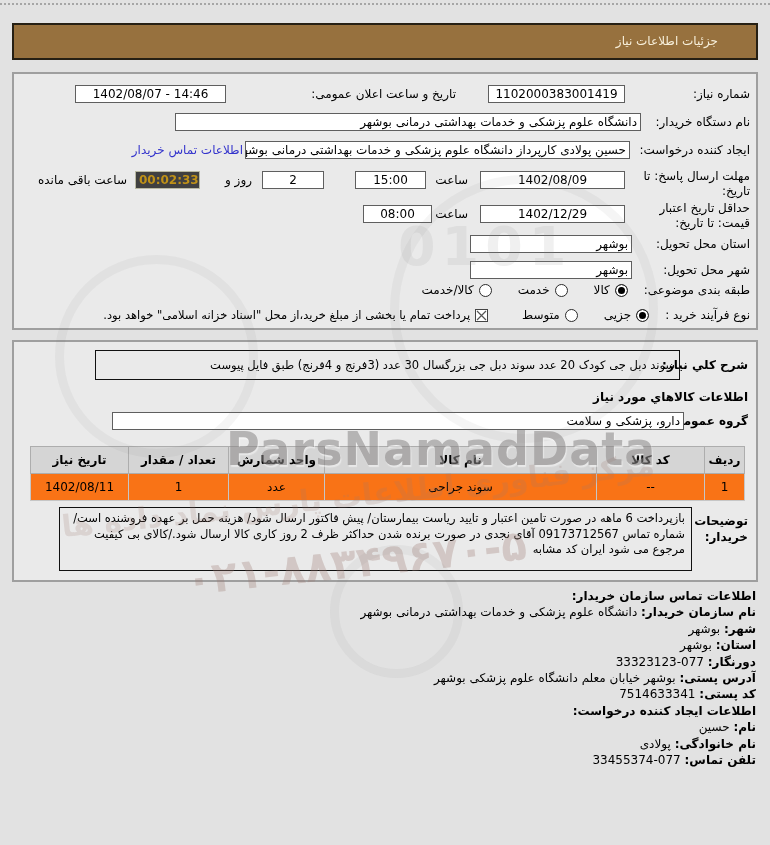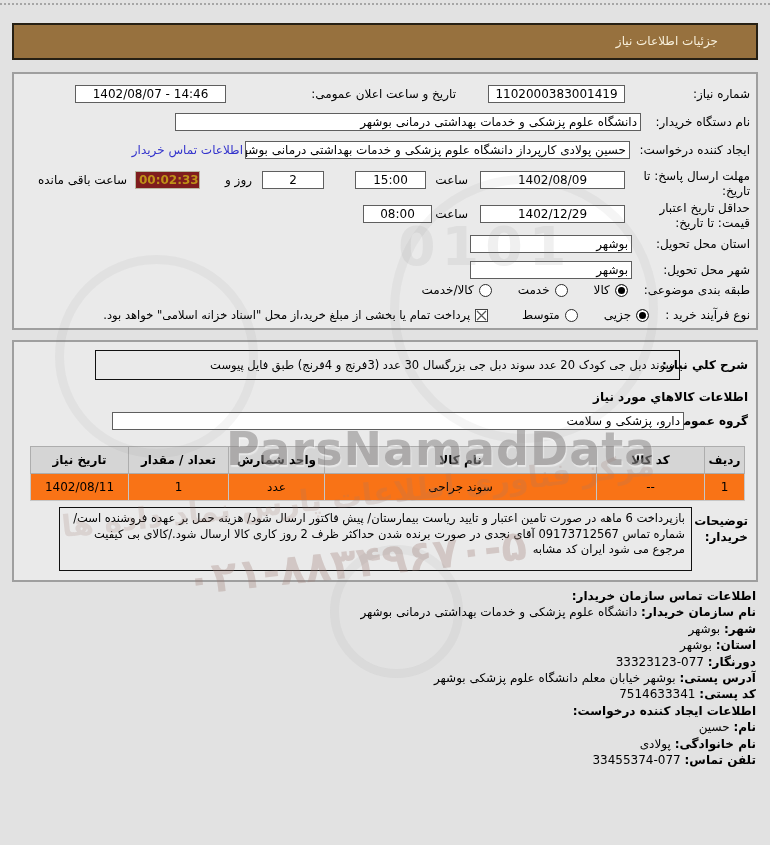--- a/index.html
+++ b/index.html
@@ -14,21 +14,21 @@
   .p2{top:340px;height:242px;}
   .lbl{position:absolute;font-size:12px;white-space:nowrap;}
   .wrap{white-space:normal;text-align:right;line-height:15px;}
   .b{font-weight:bold;}
   .small{font-size:11.5px;}
   .ibox{position:absolute;height:18px;line-height:16px;background:#fff;border:1px solid #5f5f5f;
         box-sizing:border-box;font-size:12px;padding:0 3px;overflow:hidden;white-space:nowrap;}
   .ltrov{direction:ltr;unicode-bidi:bidi-override;text-align:center;}
   .fa{text-align:right;}
   .link{position:absolute;color:#3333cc;font-size:12px;cursor:pointer;white-space:nowrap;}
-  .countdown{background:#7f1d1d;border:1px solid #b9b9a2;color:#bf9117;font-weight:bold;}
+  .countdown{background:#404040;border:1px solid #b9b9a2;color:#bf9117;font-weight:bold;}
   .hrow{position:absolute;display:flex;align-items:center;white-space:nowrap;}
   .hrow .lbl{position:static;}
   .grouplbl{margin-left:16px;}
   .radio{width:13px;height:13px;border:1px solid #2b2b2b;border-radius:50%;background:#fff;
          display:inline-block;box-sizing:border-box;flex:none;margin-left:5px;}
   .radio.sel{background:#000;box-shadow:inset 0 0 0 2px #fff, inset 0 0 0 7px #000;}
   .opt{margin-left:26px;}
   .checkbox{width:13px;height:13px;border:1px solid #444;background:#fff;display:inline-block;
             box-sizing:border-box;flex:none;margin-left:5px;}
   .descbox{position:absolute;height:30px;line-height:28px;border:1px solid #111;font-size:11.5px;

